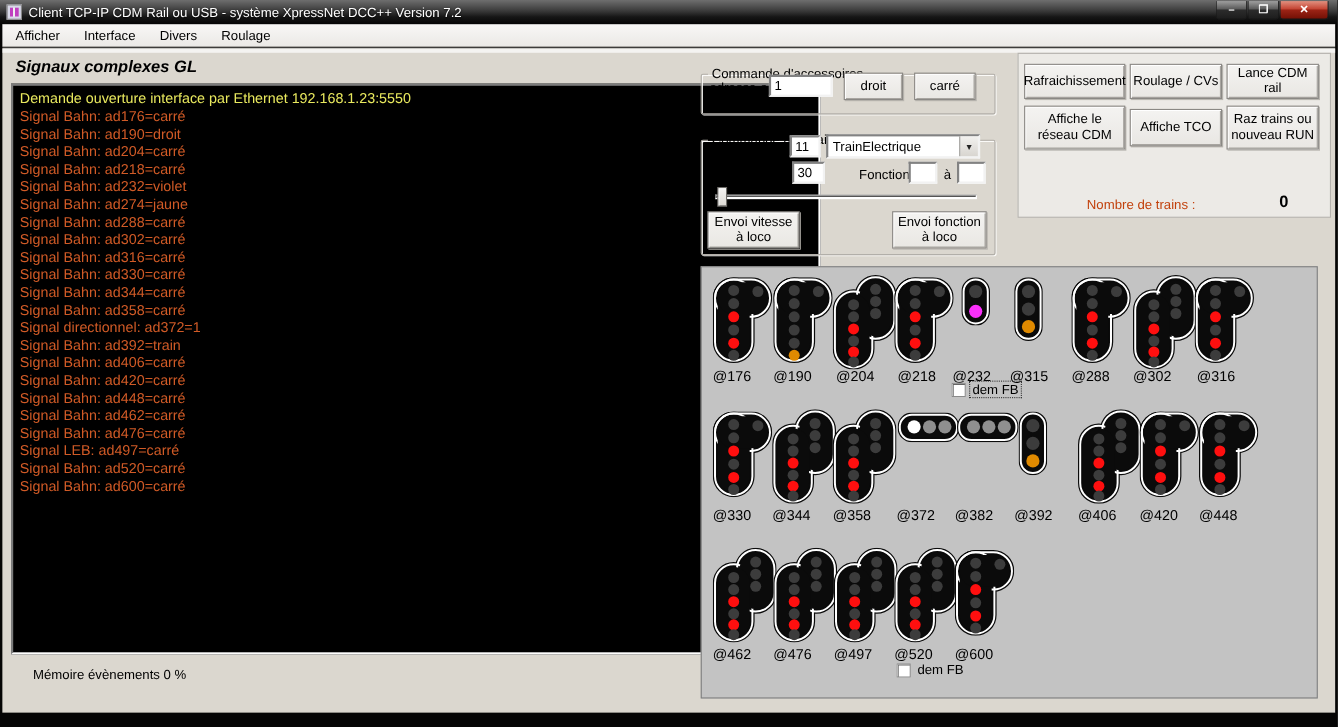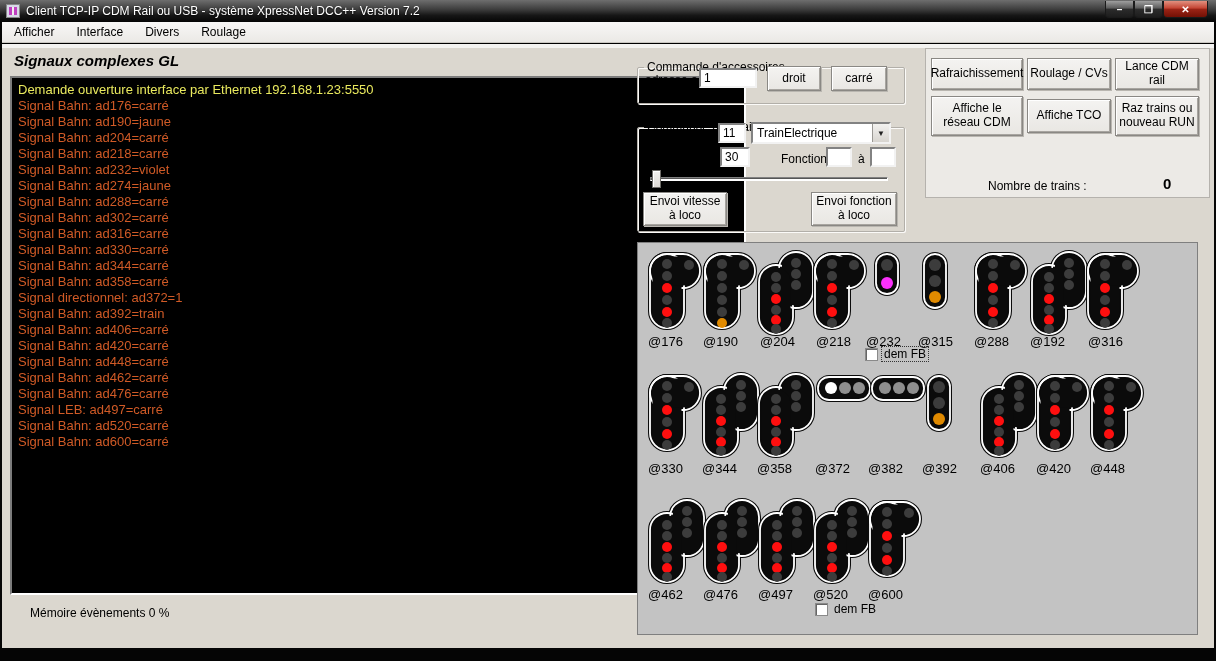--- a/index.html
+++ b/index.html
@@ -53,21 +53,21 @@
   .combo .val{flex:1;padding:0 4px;white-space:nowrap;overflow:hidden;}
   .combo .arrow{width:17px;align-self:stretch;background:linear-gradient(180deg,#f2f1ef,#d8d5d0);
     border-left:1px solid #9a9894;display:flex;align-items:center;justify-content:center;font-size:8px;color:#222;}
   .slider-track{position:absolute;height:4px;background:#fff;border:1px solid;border-color:#808080 #fff #fff #808080;
     box-shadow:inset 1px 1px 0 #555;}
   .slider-thumb{position:absolute;width:9px;height:18px;background:linear-gradient(180deg,#f3f2f0,#dcd9d4);
     border:1px solid #6f6d69;box-shadow:inset 1px 1px 0 #fff;}
   
   .actions-panel{position:absolute;left:925px;top:48px;width:285px;height:150px;
     background:#eceae6;border:1px solid #b5b2ad;}
-  .count-label{position:absolute;font-size:12px;color:#000000;}
+  .count-label{position:absolute;font-size:12px;color:#c2410c;}
   .count-value{position:absolute;font-size:15px;font-weight:bold;color:#000;}
   
   .signal-panel{position:absolute;left:637px;top:242px;width:561px;height:393px;
     background:#c3c3c3;border:1px solid #7f7f7f;}
   .signal{position:absolute;}
   .sig-label{position:absolute;font-size:13px;color:#000;white-space:nowrap;}
   .demfb{position:absolute;display:flex;align-items:center;font-size:12px;color:#000;}
   .demfb .box{width:13px;height:13px;background:#fff;border:1px solid #8a8a8a;
     box-shadow:inset 1px 1px 0 #666;margin-right:4px;}
   .demfb .lbl{padding:0 2px;}
@@ -93,21 +93,21 @@
       <div class="menu-item">Divers</div>
       <div class="menu-item">Roulage</div>
     </div>
   <div class="clientbg"></div>
   <div class="topstrip"></div>
 
   <div class="heading">Signaux complexes GL</div>
   <div class="console">
       <div class="cline yellow">Demande ouverture interface par Ethernet 192.168.1.23:5550</div>
       <div class="cline orange">Signal Bahn: ad176=carré</div>
-      <div class="cline orange">Signal Bahn: ad190=jaune</div>
+      <div class="cline orange">Signal Bahn: ad190=droit</div>
       <div class="cline orange">Signal Bahn: ad204=carré</div>
       <div class="cline orange">Signal Bahn: ad218=carré</div>
       <div class="cline orange">Signal Bahn: ad232=violet</div>
       <div class="cline orange">Signal Bahn: ad274=jaune</div>
       <div class="cline orange">Signal Bahn: ad288=carré</div>
       <div class="cline orange">Signal Bahn: ad302=carré</div>
       <div class="cline orange">Signal Bahn: ad316=carré</div>
       <div class="cline orange">Signal Bahn: ad330=carré</div>
       <div class="cline orange">Signal Bahn: ad344=carré</div>
       <div class="cline orange">Signal Bahn: ad358=carré</div>
@@ -277,21 +277,21 @@
         <circle cx="19" cy="27" r="5" fill="#3c3c3c"></circle>
         <circle cx="19" cy="38" r="5" fill="#3c3c3c"></circle>
         <circle cx="19" cy="49" r="5" fill="#ff0f0f"></circle>
         <circle cx="19" cy="60" r="5" fill="#3c3c3c"></circle>
         <circle cx="19" cy="70" r="5" fill="#ff0f0f"></circle>
         <circle cx="19" cy="79" r="5" fill="#3c3c3c"></circle>
         <circle cx="39" cy="13" r="5" fill="#3c3c3c"></circle>
         <circle cx="39" cy="24" r="5" fill="#3c3c3c"></circle>
         <circle cx="39" cy="35" r="5" fill="#3c3c3c"></circle>
       </svg></div>
-    <div class="sig-label" style="left: 1030px; top: 334px;">@192</div>
+    <div class="sig-label" style="left: 1030px; top: 334px;">@302</div>
     <div class="signal" style="left: 1086px; top: 252px;"><svg width="54" height="78">
         <rect x="2" y="2" width="34" height="74" rx="17" ry="17" fill="#0b0b0b" stroke="#0b0b0b" stroke-width="4"></rect>
         <rect x="2" y="2" width="50" height="34" rx="17" ry="17" fill="#0b0b0b" stroke="#0b0b0b" stroke-width="4"></rect>
         <rect x="2" y="2" width="34" height="74" rx="17" ry="17" fill="none" stroke="#ffffff" stroke-width="1.8"></rect>
         <rect x="2" y="2" width="50" height="34" rx="17" ry="17" fill="none" stroke="#ffffff" stroke-width="1.8"></rect>
         <rect x="4.5" y="4.5" width="29" height="69" rx="14.5" ry="14.5" fill="#0b0b0b"></rect>
         <rect x="4.5" y="4.5" width="45" height="29" rx="14.5" ry="14.5" fill="#0b0b0b"></rect>
         <circle cx="19" cy="12" r="5" fill="#3c3c3c"></circle>
         <circle cx="19" cy="24" r="5" fill="#3c3c3c"></circle>
         <circle cx="19" cy="36" r="5" fill="#ff0f0f"></circle>

